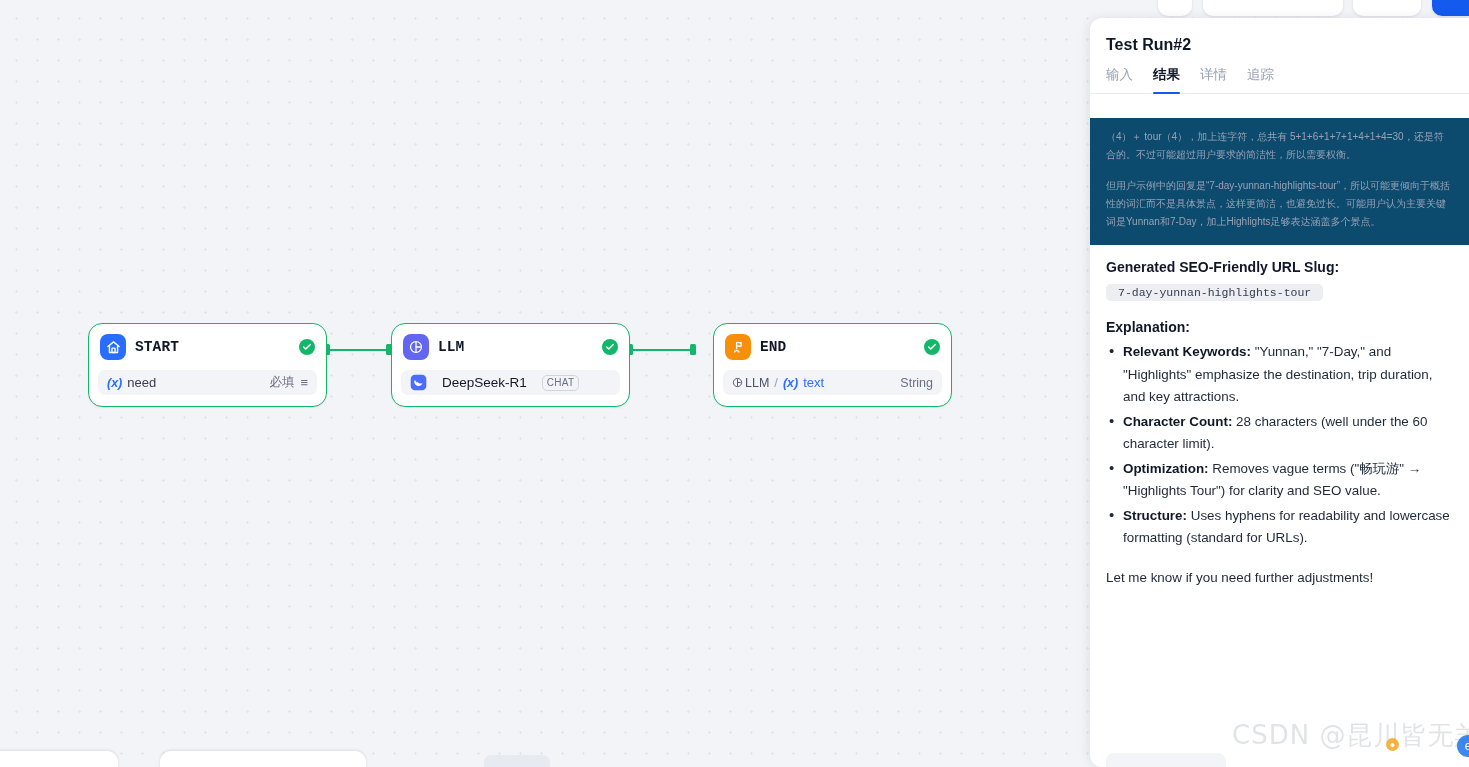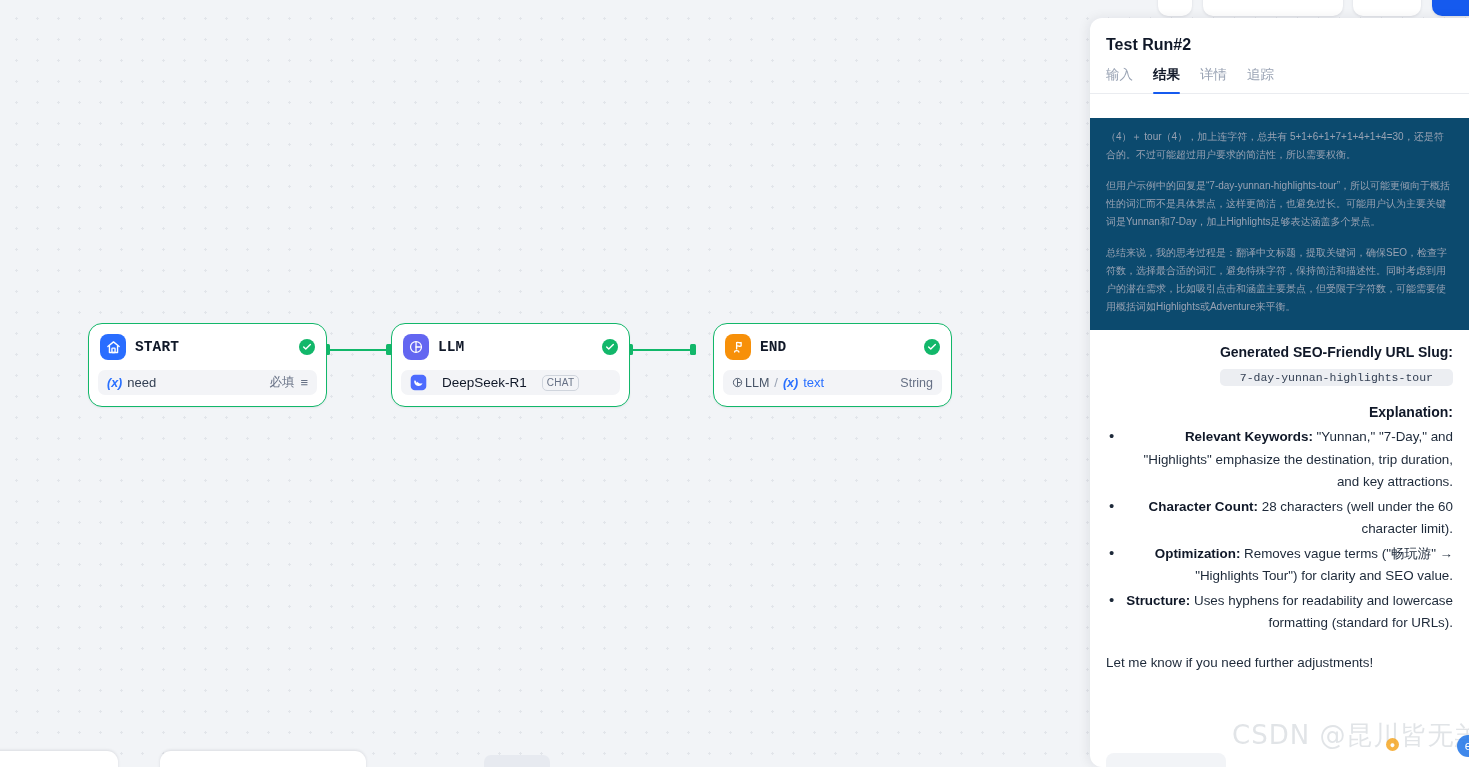--- a/index.html
+++ b/index.html
@@ -147,31 +147,31 @@
   .think-block {
     background: #0c4a6e;
     padding: 10px 16px 14px 16px;
     color: #98a2b3;
     font-size: 10px;
     line-height: 18px;
   }
   .think-block p { margin-bottom: 13px; }
   .think-block p:last-child { margin-bottom: 0; }
 
-  .answer { padding: 14px 16px 0 16px; color: #1d2939; text-align: right; }
+  .answer { padding: 14px 16px 0 16px; color: #1d2939; }
   .ans-h {
     font-size: 14px; font-weight: 700; color: #101828;
     margin-bottom: 7px;
   }
   .code-inline {
     display: inline-block;
     font-family: "Liberation Mono", "DejaVu Sans Mono", monospace;
     font-size: 11.5px; color: #344054;
     background: #eceef2; border-radius: 5px;
-    padding: 2px 20px;
+    padding: 2px 12px;
   }
   .ans-h2 { font-size: 14px; font-weight: 700; color: #101828; margin: 18px 0 6px 0; }
   ul.bullets { list-style: none; }
   ul.bullets li {
     position: relative; padding-left: 17px;
     font-size: 13.4px; line-height: 22.5px; color: #1d2939;
     margin-bottom: 2px;
   }
   ul.bullets li::before {
     content: "\2022"; position: absolute; left: 3px; top: -1px;
@@ -330,21 +330,20 @@
       <div class="tab active">结果</div>
       <div class="tab">详情</div>
       <div class="tab">追踪</div>
     </div>
 
     <div class="panel-body">
 
       <div class="think-block">
         <p>（4）＋ tour（4），加上连字符，总共有 5+1+6+1+7+1+4+1+4=30，还是符合的。不过可能超过用户要求的简洁性，所以需要权衡。</p>
         <p>但用户示例中的回复是“7-day-yunnan-highlights-tour”，所以可能更倾向于概括性的词汇而不是具体景点，这样更简洁，也避免过长。可能用户认为主要关键词是Yunnan和7-Day，加上Highlights足够表达涵盖多个景点。</p>
-        <p>总结来说，我的思考过程是：翻译中文标题，提取关键词，确保SEO，检查字符数，选择最合适的词汇，避免特殊字符，保持简洁和描述性。同时考虑到用户的潜在需求，比如吸引点击和涵盖主要景点，但受限于字符数，可能需要使用概括词如Highlights或Adventure来平衡。</p>
       </div>
 
       <div class="answer">
         <div class="ans-h">Generated SEO-Friendly URL Slug:</div>
         <span class="code-inline">7-day-yunnan-highlights-tour</span>
 
         <div class="ans-h2">Explanation:</div>
 
         <ul class="bullets">
           <li><b>Relevant Keywords:</b><span> "Yunnan," "7-Day," and "Highlights" emphasize the destination, trip duration, and key attractions.</span></li>

